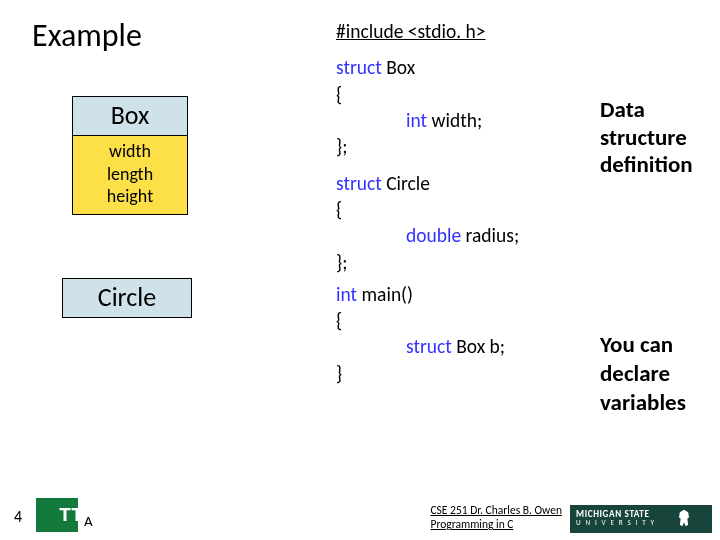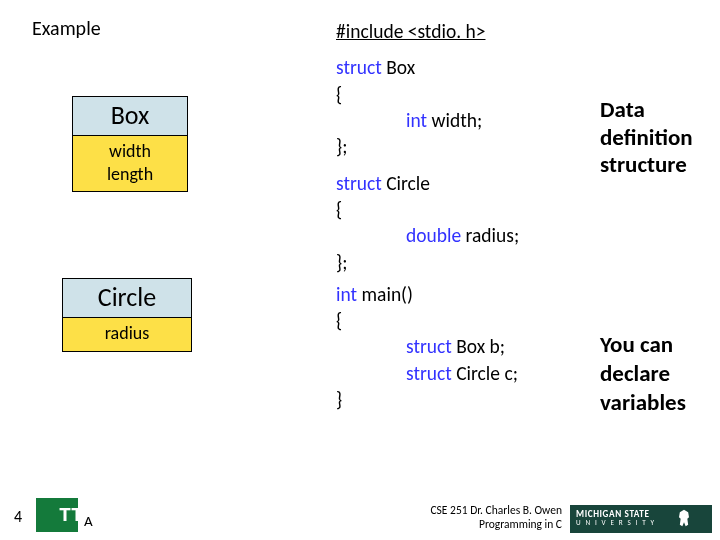--- a/index.html
+++ b/index.html
@@ -1,86 +1,83 @@
 <!DOCTYPE html>
 <html><head>
 <meta charset="utf-8">
 <style>
   * { box-sizing: border-box; margin: 0; padding: 0; }
   html, body { width: 720px; height: 540px; font-family: Calibri, "Segoe UI", Arial, sans-serif; background: #fff; color: #000; }
   .slide { position: relative; width: 720px; height: 540px; overflow: hidden; }
-  .title { position: absolute; left: 32px; top: 16px; font-size: 20px; color: #000; }
+  .title { position: absolute; left: 32px; top: 16px; font-size: 32px; color: #000; }
   .uml-grp { position: absolute; }
   .uml-head { border: 1.5px solid #000; background: #cfe2e9; font-size: 26px; text-align: center; padding: 2px 0 4px; }
   .uml-body { border: 1.5px solid #000; border-top: none; background: #fde047; text-align: center; padding: 4px 0 6px; }
   .uml-body div { font-size: 18px; line-height: 1.25; }
   .uml-box { left: 72px; top: 96px; width: 116px; }
   .uml-circle { left: 62px; top: 278px; width: 130px; }
   .code { position: absolute; left: 336px; top: 18px; font-size: 19.5px; line-height: 1.35; }
   .code .ind { display: inline-block; width: 70px; }
   .blue { color: #3232ff; margin-top: 32px; }
   .u { text-decoration: underline; text-align: right; }
   .gap { height: 10px; }
   .gap2 { height: 6px; }
   .note1 { position: absolute; left: 600px; top: 96px; font-size: 23px; font-weight: 600; line-height: 1.2; }
   .note2 { position: absolute; left: 600px; top: 330px; font-size: 23px; font-weight: 600; line-height: 1.25; }
   .pagenum { position: absolute; left: 14px; bottom: 14px; font-size: 16px; color: #000; }
   .tt-badge { position: absolute; left: 36px; bottom: 8px; width: 42px; height: 34px; background: #147a3b; color: #fff; font-family: Consolas, "Courier New", monospace; font-size: 20px; font-weight: 700; display: flex; align-items: center; justify-content: center; padding-left: 28px; }
   .tt-a { position: absolute; left: 84px; bottom: 10px; font-size: 15px; }
-  .credit { position: absolute; right: 158px; bottom: 8px; font-size: 11.5px; text-align: right; line-height: 1.2; }
+  .credit { position: absolute; right: 158px; bottom: 8px; font-size: 11.5px; text-align: left; line-height: 1.2; text-decoration: underline; }
   .msu { position: absolute; right: 8px; bottom: 7px; width: 142px; height: 28px; background: #18453b; display: flex; align-items: center; padding: 0 4px 2px 6px; gap: 18px; }
   .msu-txt { color: #fff; font-size: 9.2px; letter-spacing: 0.6px; font-weight: 700; line-height: 1.05; }
   .msu-ico { width: 20px; height: 20px; }
 </style>
 </head>
 <body>
 
 <div class="slide">
 
   <div class="title">Example</div>
 
   <div class="uml-grp uml-box">
     <div class="uml-head">Box</div>
     <div class="uml-body">
       <div>width</div>
       <div>length</div>
+      <div>height</div>
     </div>
   </div>
 
   <div class="uml-grp uml-circle">
     <div class="uml-head">Circle</div>
-    <div class="uml-body">
-      <div>radius</div>
-    </div>
   </div>
 
   <div class="code">
     <div><span class="u">#include &lt;stdio. h&gt;</span></div>
     <div class="gap"></div>
     <div><span class="blue">struct </span><span>Box</span></div>
     <div>{</div>
     <div><span class="ind"></span><span class="blue">int </span><span>width;</span></div>
     <div>};</div>
     <div class="gap"></div>
     <div><span class="blue">struct </span><span>Circle</span></div>
     <div>{</div>
     <div><span class="ind"></span><span class="blue">double </span><span>radius;</span></div>
     <div>};</div>
     <div class="gap2"></div>
     <div><span class="blue">int </span><span>main()</span></div>
     <div>{</div>
     <div><span class="ind"></span><span class="blue">struct </span><span>Box b;</span></div>
-    <div><span class="ind"></span><span class="blue">struct </span><span>Circle c;</span></div>
     <div>}</div>
   </div>
 
   <div class="note1">
     <div>Data</div>
+    <div>structure</div>
     <div>definition</div>
-    <div>structure</div>
   </div>
 
   <div class="note2">
     <div>You can</div>
     <div>declare</div>
     <div>variables</div>
   </div>
 
   <div class="pagenum">4</div>
   <div class="tt-badge">TT</div>

